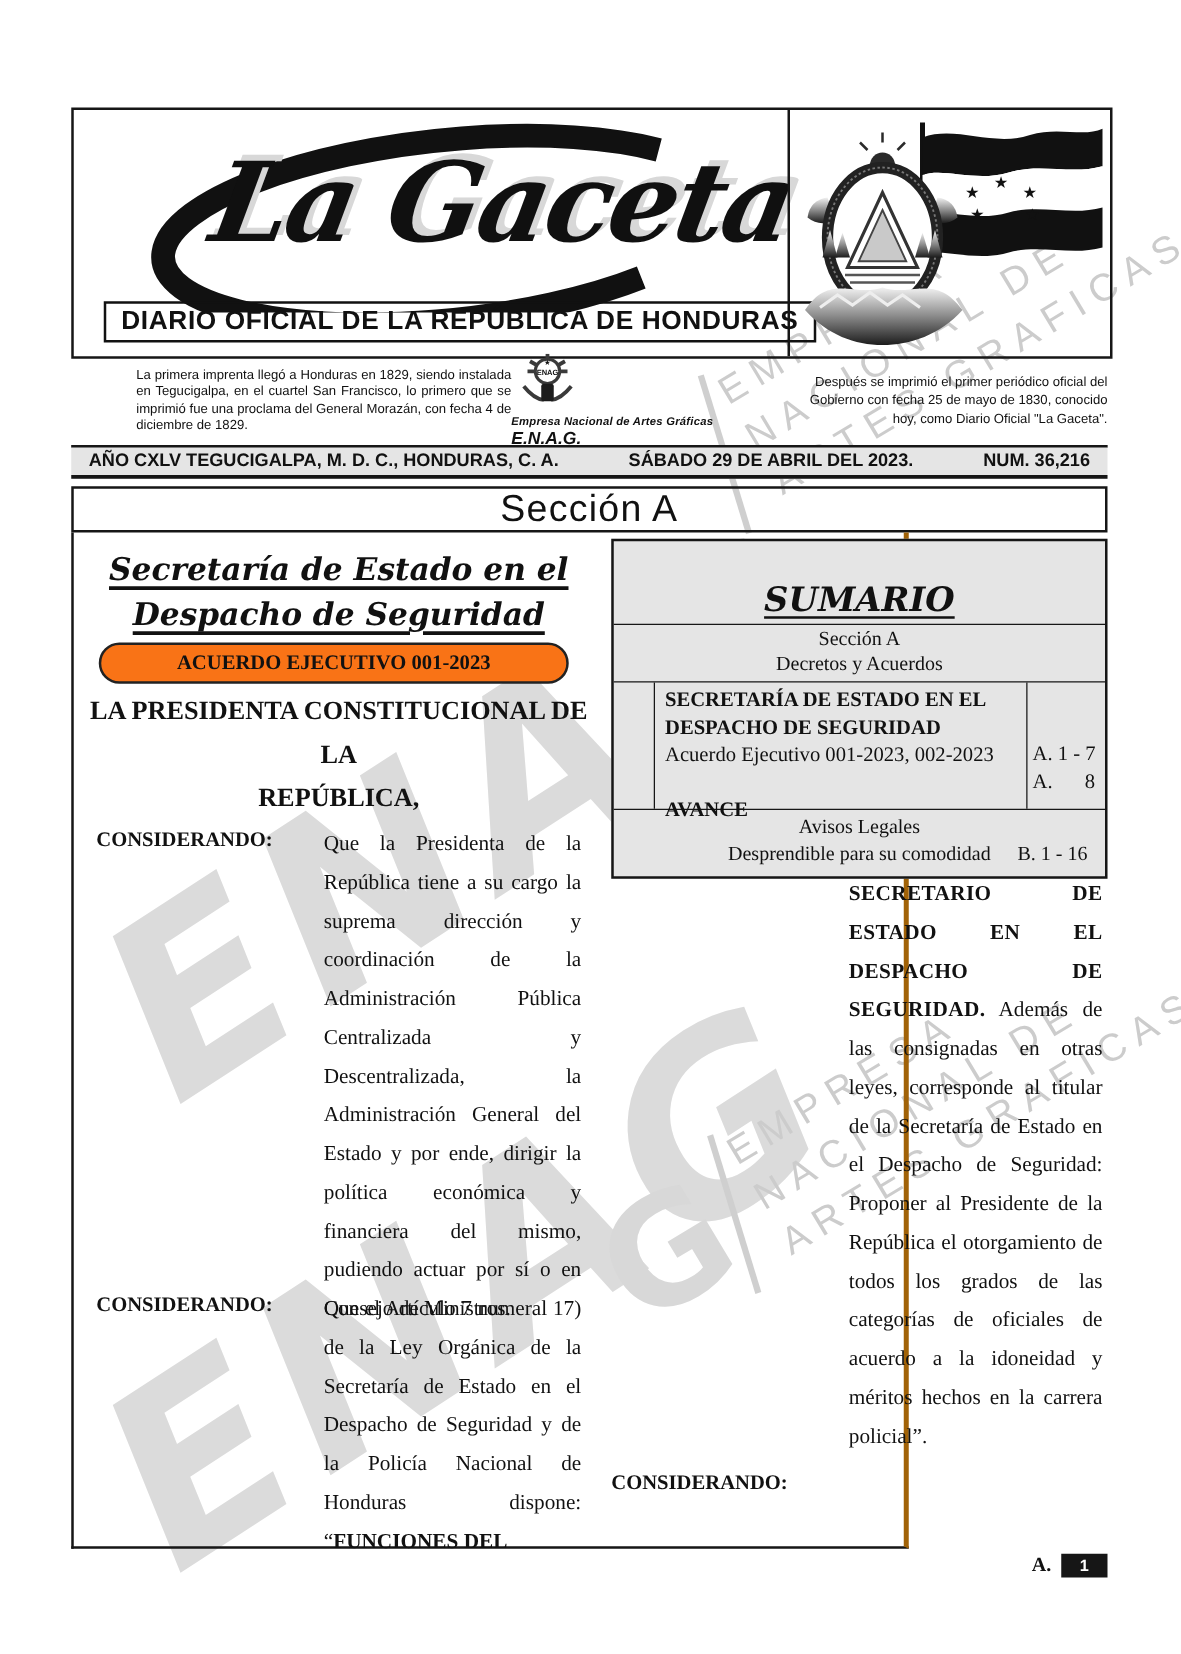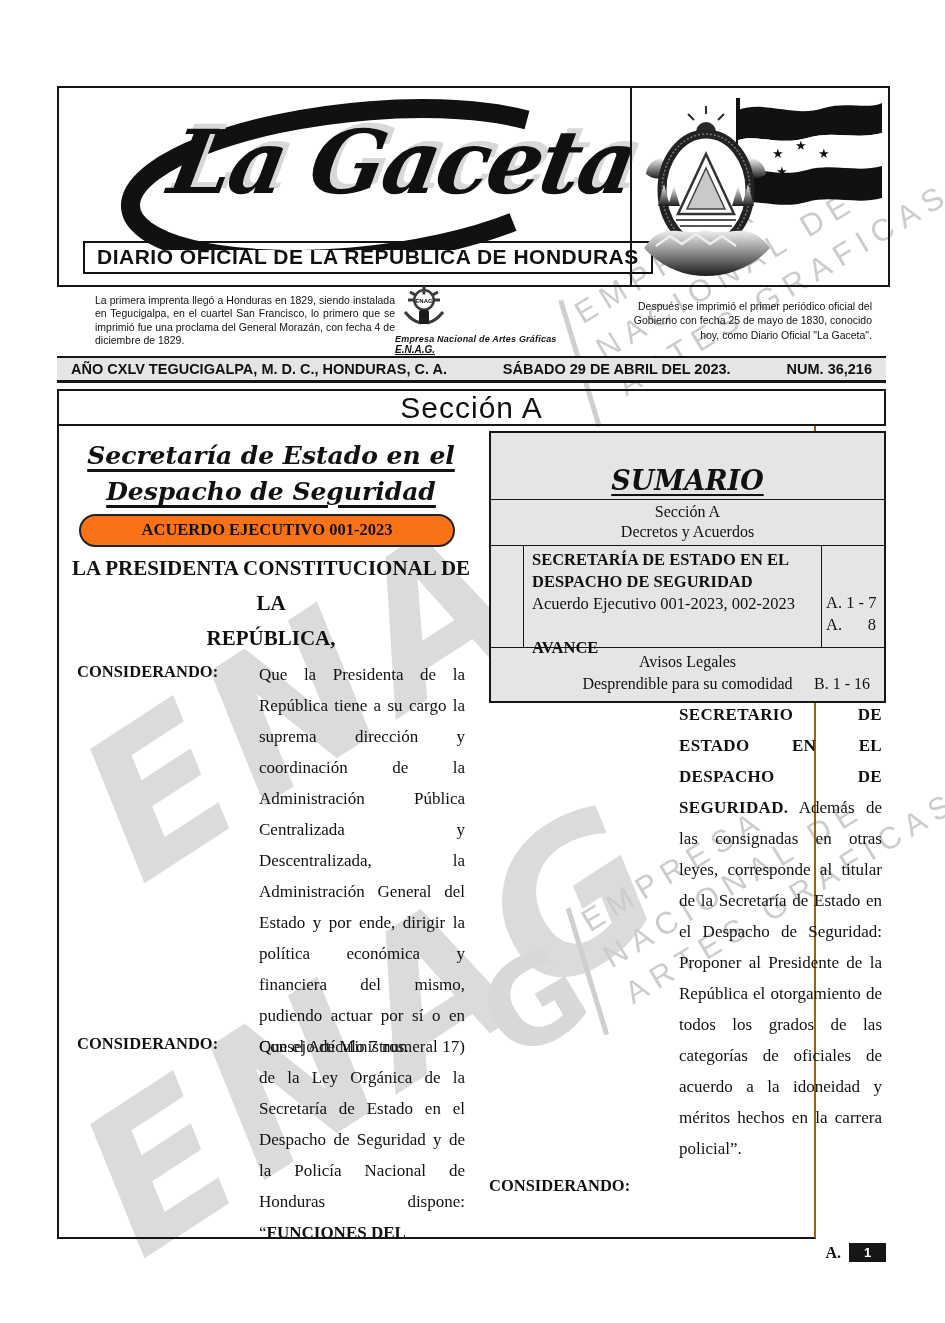--- a/index.html
+++ b/index.html
@@ -26,36 +26,36 @@
   .crescent-svg{position:absolute;left:6px;top:2px;}
   .gaceta-title{position:absolute;left:112px;top:22px;font-family:"DejaVu Serif", serif;
       font-style:italic;font-weight:700;font-size:88px;letter-spacing:-3px;transform:skewX(-10deg);
       color:#101010;text-shadow:6px -5px 0 #d8d8d8;white-space:nowrap;}
   .diario-box{position:absolute;left:24px;top:153px;border:2px solid #111;padding:2px 12px 3px 12px;
       font-family:"Liberation Sans", sans-serif;font-weight:700;font-size:21px;letter-spacing:.5px;white-space:nowrap;}
   .coat-panel{width:256px;border-left:2px solid #161616;position:relative;}
   
   .history-strip{left:57px;top:285px;width:829px;height:71px;border-bottom:2px solid #161616;
       display:flex;align-items:center;font-family:"Liberation Sans", sans-serif;}
-  .hist-left{width:300px;margin-left:38px;font-size:10.5px;line-height:13.5px;text-align:justify;}
+  .hist-left{width:300px;margin-left:52px;font-size:10.5px;line-height:13.5px;text-align:justify;}
   .hist-center{width:215px;text-align:left;}
   .hist-center .enag-caption{font-size:9px;font-weight:700;font-style:italic;letter-spacing:.2px;line-height:10px;}
-  .hist-center .enag-abbr{font-size:10px;font-weight:700;font-style:italic;text-decoration:underline;}
+  .hist-center .enag-abbr{font-size:14px;font-weight:700;font-style:italic;text-decoration:underline;}
   .hist-right{width:250px;margin-left:12px;font-size:10.5px;line-height:14.5px;text-align:right;}
   
   .date-bar{left:57px;top:356px;width:829px;height:27px;background:#e5e5e5;border-top:2px solid #161616;
       border-bottom:3px solid #161616;display:flex;align-items:center;justify-content:space-between;
       padding:0 14px;box-sizing:border-box;font-family:"Liberation Sans", sans-serif;font-weight:700;font-size:14.5px;}
   
   .section-band{left:57px;top:389px;width:829px;height:37px;border:2.5px solid #161616;box-sizing:border-box;
       display:flex;align-items:center;justify-content:center;font-family:"Liberation Sans", sans-serif;
       font-size:30px;letter-spacing:1px;}
   
-  .body-box{left:57px;top:426px;width:759px;height:813px;border-left:2px solid #161616;
-      border-right:2px solid #a16207;border-bottom:2.5px solid #161616;box-sizing:border-box;position:absolute;}
+  .body-box{left:57px;top:426px;width:670px;height:813px;border-left:2px solid #161616;
+      border-right:4px solid #a16207;border-bottom:2.5px solid #161616;box-sizing:border-box;position:absolute;}
   .abs{position:absolute;}
   .headline{left:0px;top:12px;width:424px;text-align:center;font-family:"DejaVu Serif", serif;
       font-weight:700;font-style:italic;font-size:25px;line-height:36px;}
   .headline span{text-decoration:underline;text-decoration-thickness:2.5px;text-underline-offset:5px;}
   .pill{left:20px;top:88px;width:372px;border:2px solid #222;border-radius:17px;background:#f97316;
       text-align:center;font-weight:700;font-size:16.5px;padding:4px 0 5px 0;}
   .intro{left:0px;top:125px;width:424px;text-align:center;font-weight:700;font-size:21px;line-height:35px;}
   .c-label{font-weight:700;font-size:16.5px;}
   .body-text{text-align:justify;font-size:17px;line-height:31px;}
   .b1-label{left:18px;top:236px;}  .b1-text{left:200px;top:233px;width:206px;}

